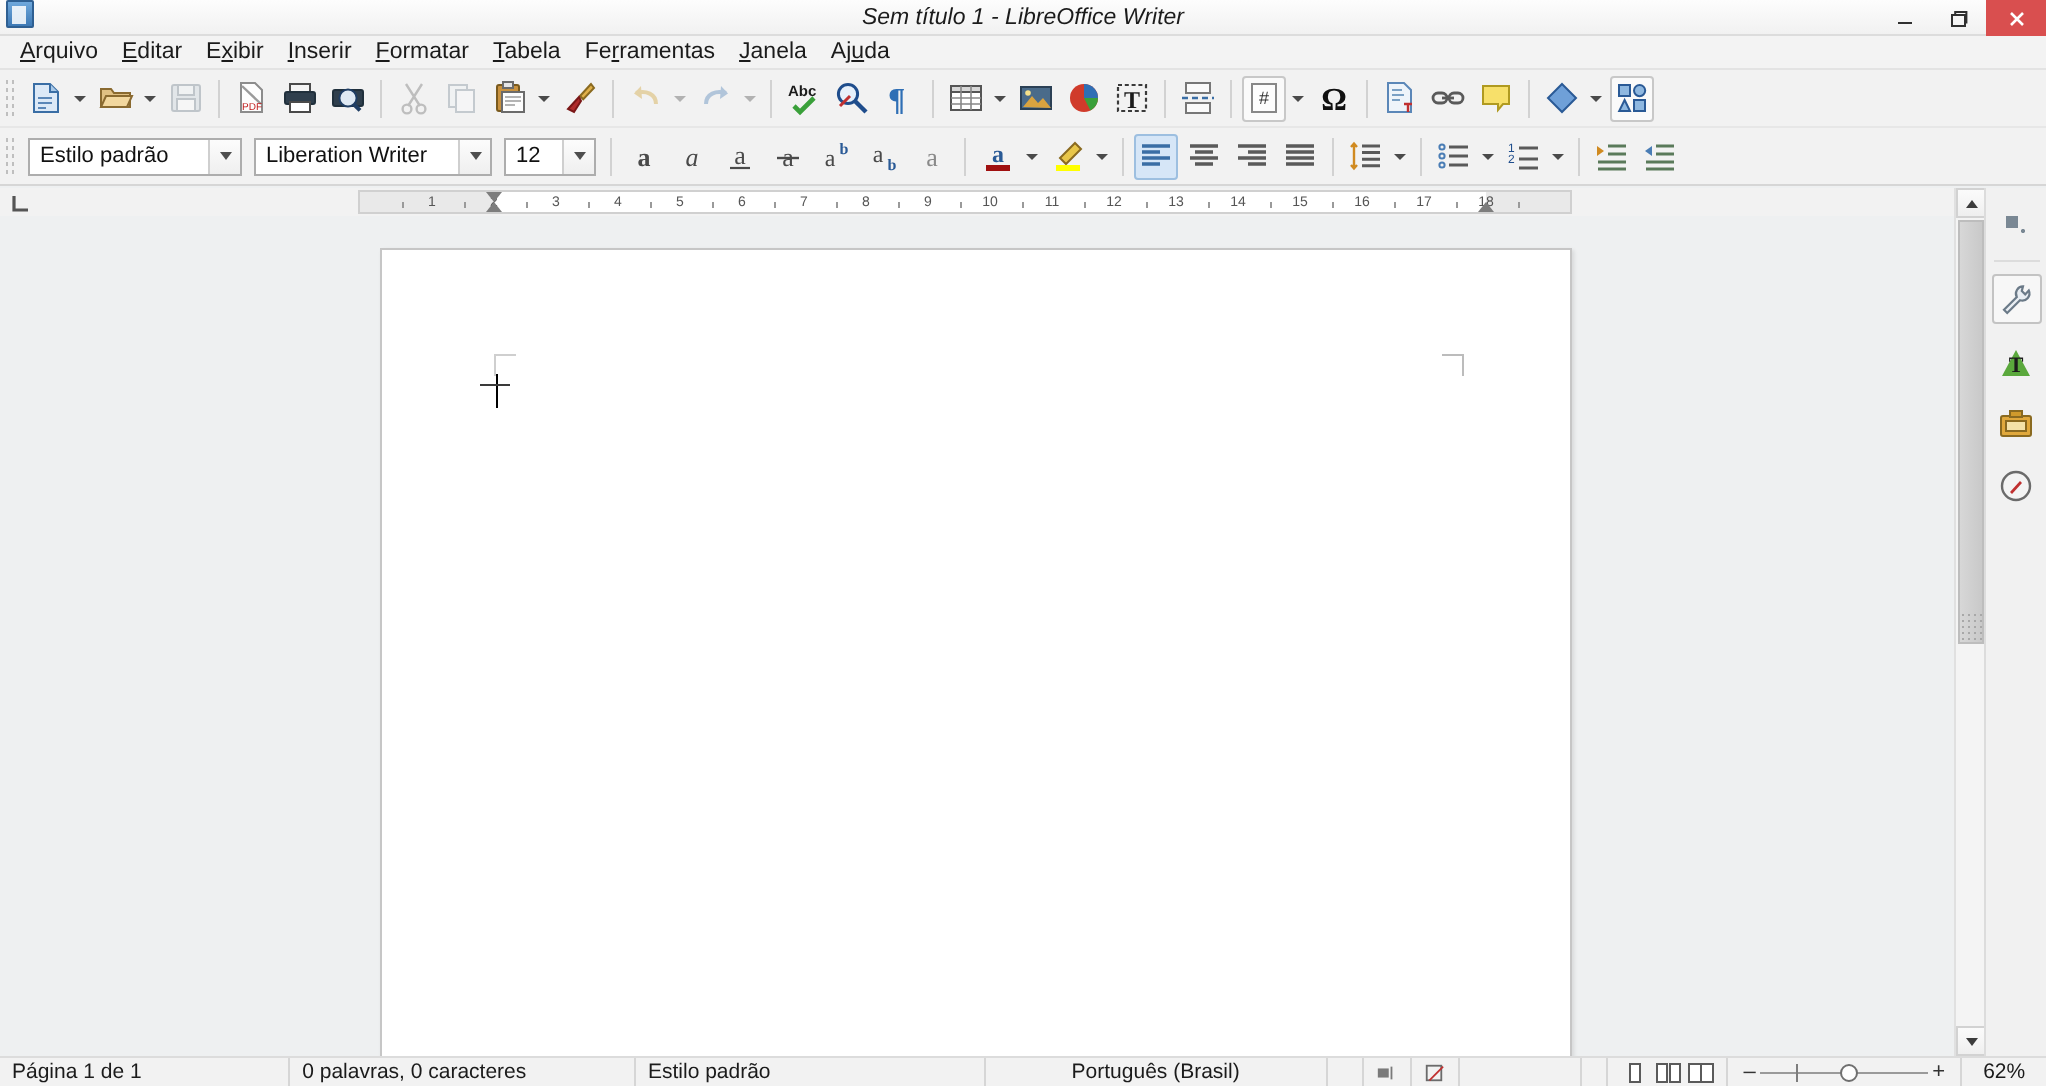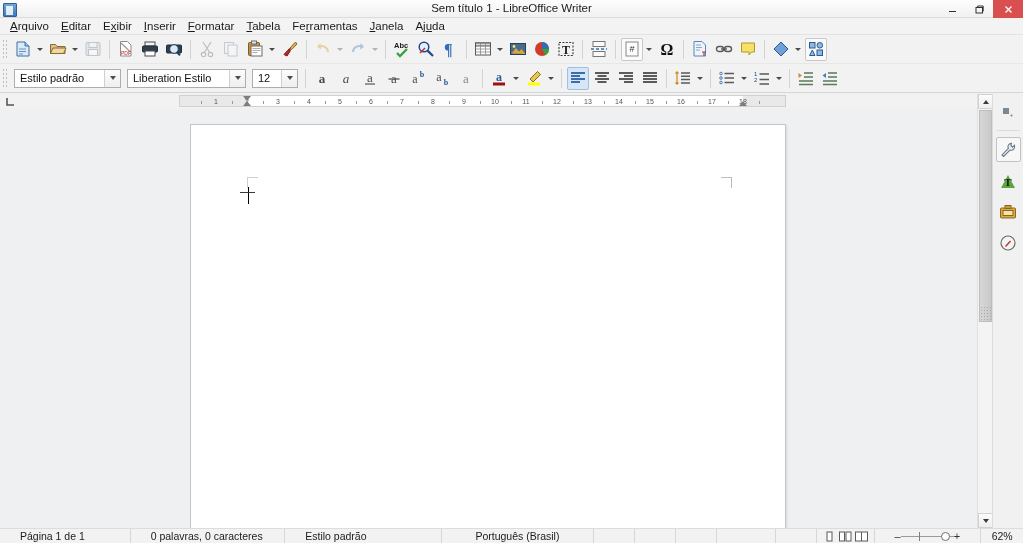--- a/index.html
+++ b/index.html
@@ -12,21 +12,21 @@
     background: #f0f0f0;
     -webkit-font-smoothing: antialiased;
   }
   #app { position: relative; width: 1023px; height: 543px; background: #eef0f1; }
 
   
   .titlebar {
     position: absolute; top: 0; left: 0; width: 1023px; height: 18px;
     background: linear-gradient(#fdfdfd, #f1f1f1);
     border-bottom: 1px solid #dcdcdc;
-    display: flex; align-items: flex-end;
+    display: flex; align-items: flex-start; font-style: italic;
   }
   .tb-appicon {
     width: 14px; height: 14px; margin-left: 3px;
     background: linear-gradient(#6fa8dc, #3d79b5);
     border: 1px solid #2e5f92; border-radius: 1px;
     position: relative;
   }
   .tb-appicon:after {
     content: ""; position: absolute; left: 2px; top: 2px;
     width: 7px; height: 9px; background: #ffffff; opacity: .85;
@@ -206,21 +206,21 @@
   .sb-item.selected { background: #f7f7f7; border-color: #c3c3c3; }
   .sb-sep { width: 23px; height: 1px; background: #dcdcdc; margin-top: 5px; }
 
   
   .statusbar {
     position: absolute; bottom: 0; left: 0; width: 1023px; height: 15px;
     background: #f2f2f2; border-top: 1px solid #dcdcdc;
     display: flex; align-items: center; font-size: 10.5px; color: #1b1b1b;
   }
   .sb-cell {
-    height: 15px; line-height: 15px; padding: 0 20px;
+    height: 15px; line-height: 15px; padding: 0 6px;
     border-right: 1px solid #d6d6d6; white-space: nowrap; overflow: hidden;
     display: flex; align-items: center;
   }
   .sb-cell.c-page { width: 146px; }
   .sb-cell.c-words { width: 174px; }
   .sb-cell.c-style { width: 176px; }
   .sb-cell.c-lang { width: 172px; justify-content: center; }
   .sb-cell.c-ins { width: 18px; }
   .sb-cell.c-sel { width: 24px; justify-content: center; }
   .sb-cell.c-save { width: 24px; justify-content: center; }
@@ -515,21 +515,21 @@
 
   <div class="toolbar" id="toolbar-formatting">
     <div class="grip"></div>
 
     <div class="combo" id="combo-style">
       <div class="val">Estilo padrão</div>
       <div class="arrow"></div>
     </div>
 
     <div class="combo" id="combo-font">
-      <div class="val">Liberation Estilo</div>
+      <div class="val">Liberation Writer</div>
       <div class="arrow"></div>
     </div>
 
     <div class="combo" id="combo-size">
       <div class="val">12</div>
       <div class="arrow"></div>
     </div>
 
     <div class="tb-sep"></div>
 

